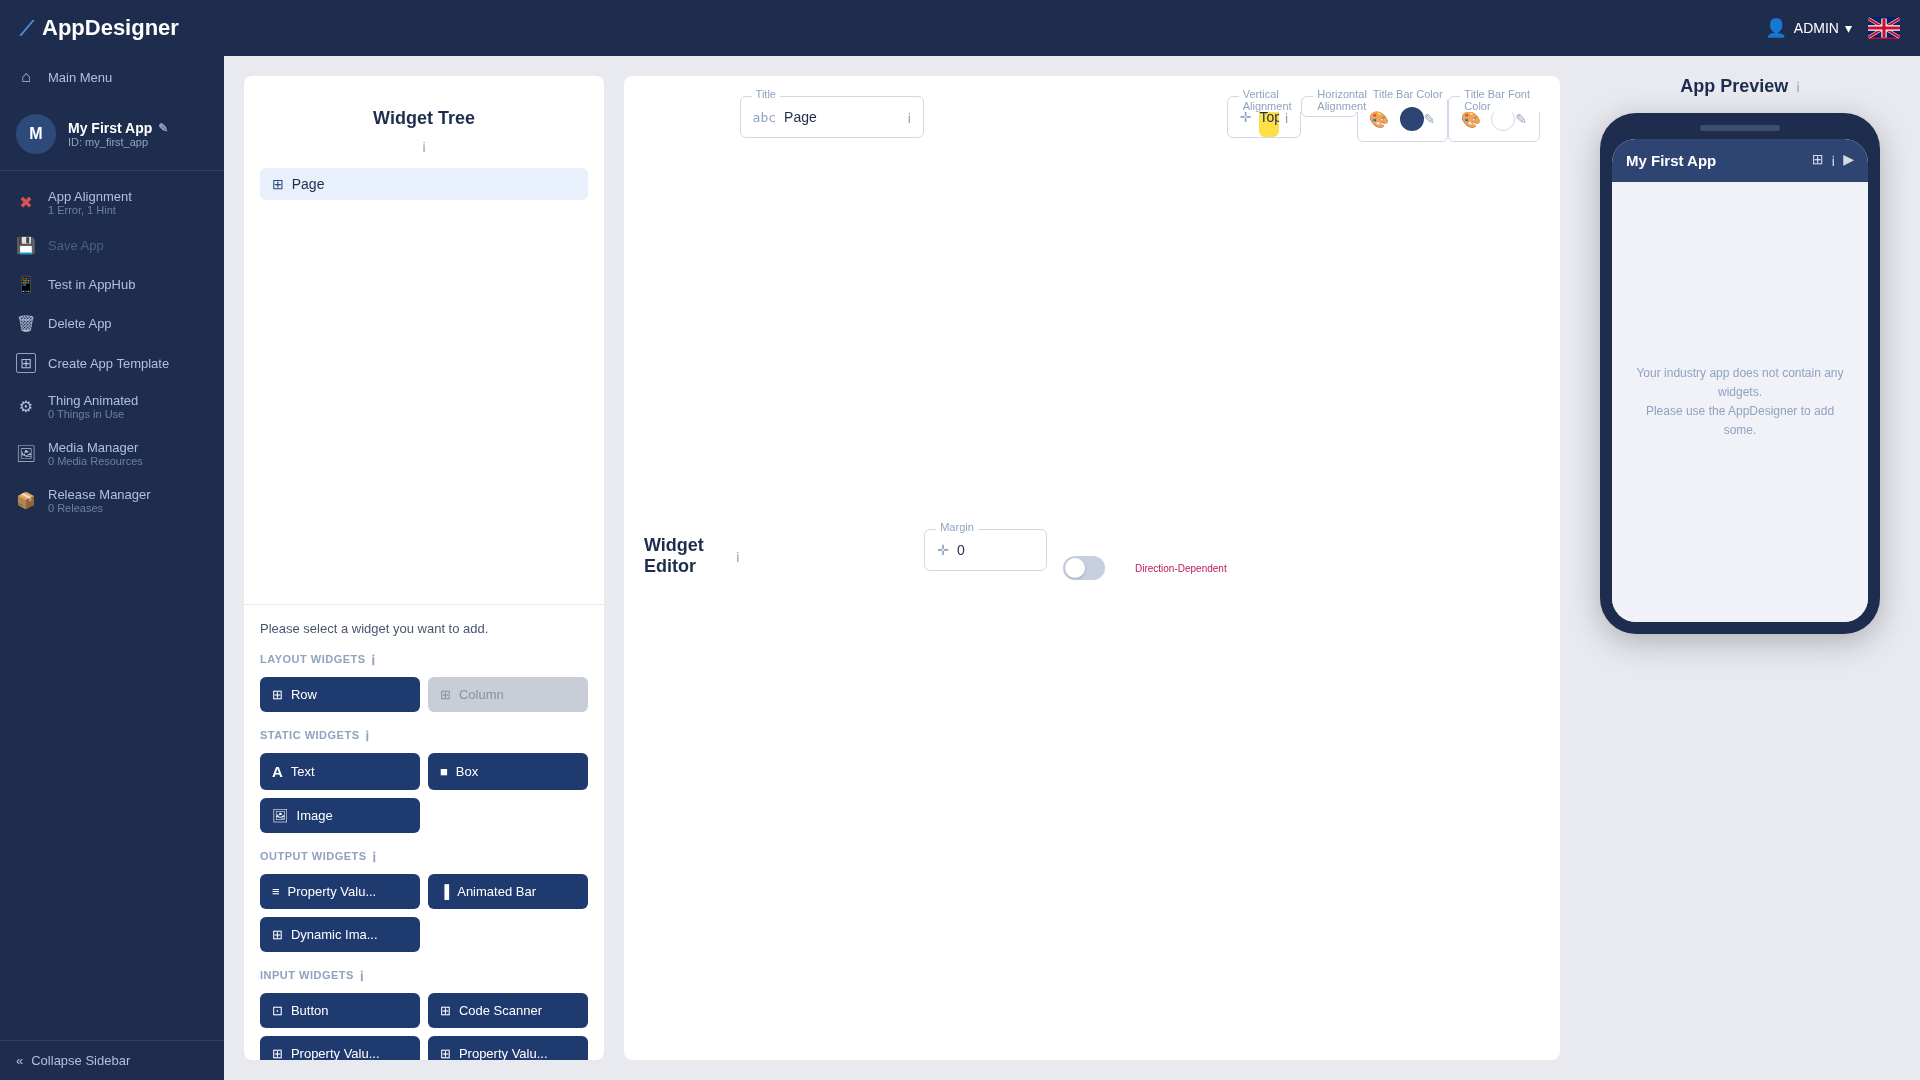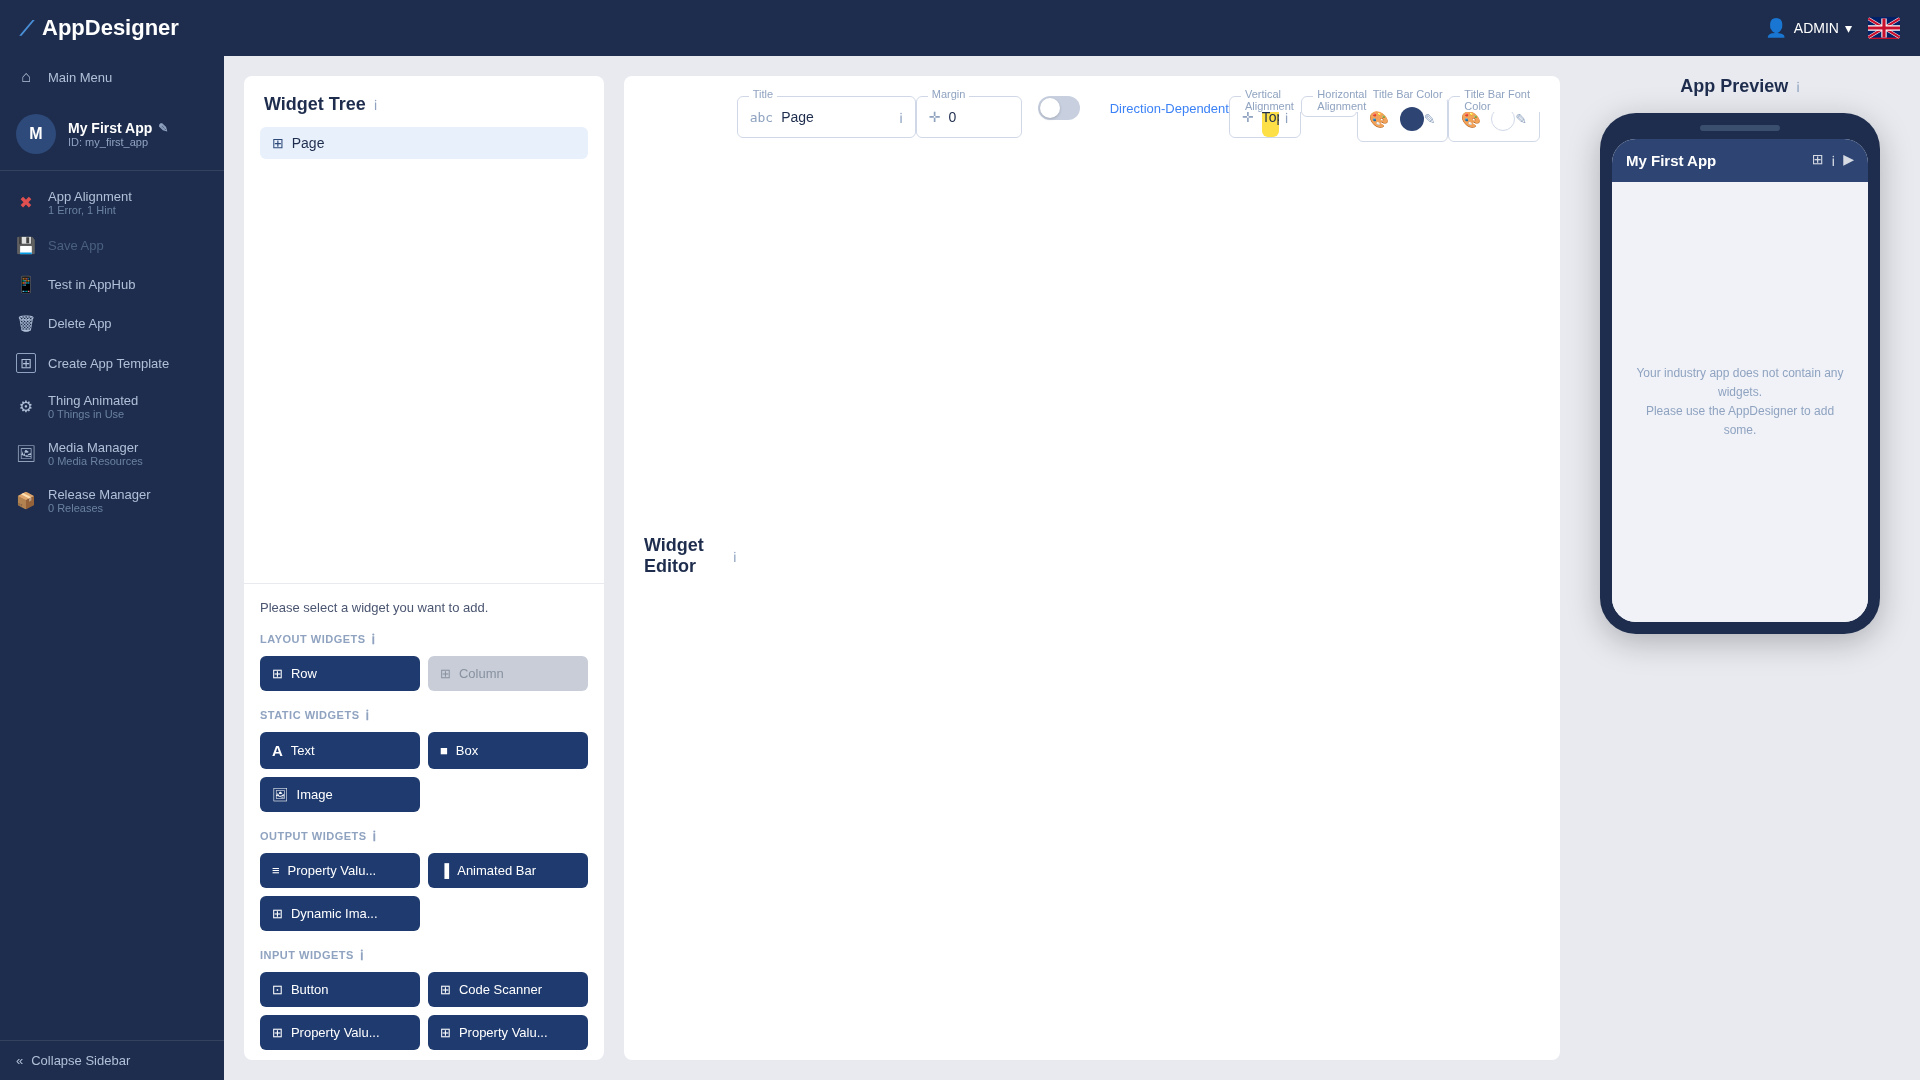--- a/index.html
+++ b/index.html
@@ -82,22 +82,22 @@
     .widget-tree-panel {
       background: white;
       border-radius: 8px;
       width: 360px;
       flex-shrink: 0;
       display: flex;
       flex-direction: column;
       overflow: hidden;
     }
     .panel-header {
-      padding: 18px 20px 0 20px;
-      display: flex; align-items: center; gap: 8px;
+      padding: 32px 20px 0 20px;
+      display: flex; align-items: center; gap: 8px; flex-direction: column;
     }
     .panel-title { font-size: 18px; font-weight: 600; color: #1e2d4d; }
     .info-icon { color: #8fa3c0; font-size: 14px; cursor: pointer; }
     .tree-content { padding: 12px 16px; flex: 1; }
     .tree-item {
       display: flex; align-items: center; gap: 8px;
       padding: 8px 12px;
       background: #e8f0fb;
       border-radius: 6px;
       cursor: pointer;
@@ -169,26 +169,26 @@
     }
     .field-input {
       width: 100%;
       border: 1.5px solid #d0d8e8;
       border-radius: 6px;
       padding: 12px 14px;
       font-size: 14px;
       color: #1e2d4d;
       outline: none;
     }
-    .field-row { display: flex; align-items: flex-start; gap: 16px; }
+    .field-row { display: flex; align-items: center; gap: 16px; }
     .field-row .form-field { flex: 1; }
     .toggle-group { display: flex; align-items: center; gap: 10px; flex-shrink: 0; }
     .toggle { width: 42px; height: 24px; background: #c8d0e0; border-radius: 12px; position: relative; cursor: pointer; }
     .toggle-knob { width: 20px; height: 20px; background: white; border-radius: 50%; position: absolute; top: 2px; left: 2px; transition: left 0.2s; box-shadow: 0 1px 3px rgba(0,0,0,0.2); }
-    .toggle-label { font-size: 13px; color: #3b82f6; padding-left: 20px; }
+    .toggle-label { font-size: 10px; color: #be185d; padding-left: 20px; }
     .info-btn { color: #8fa3c0; font-size: 14px; cursor: pointer; margin-left: 6px; }
     .select-wrap { position: relative; }
     .select-wrap select {
       width: 100%;
       border: 1.5px solid #d0d8e8;
       border-radius: 6px;
       padding: 12px 14px;
       font-size: 14px;
       color: #1e2d4d;
       background: #fde047;

